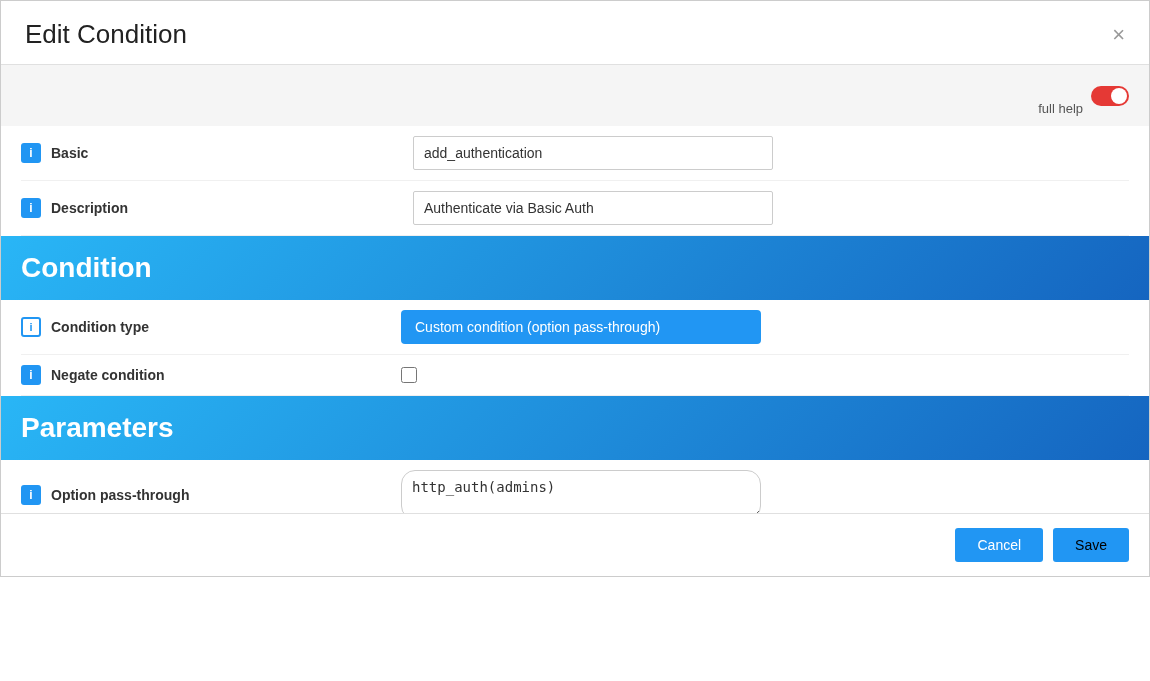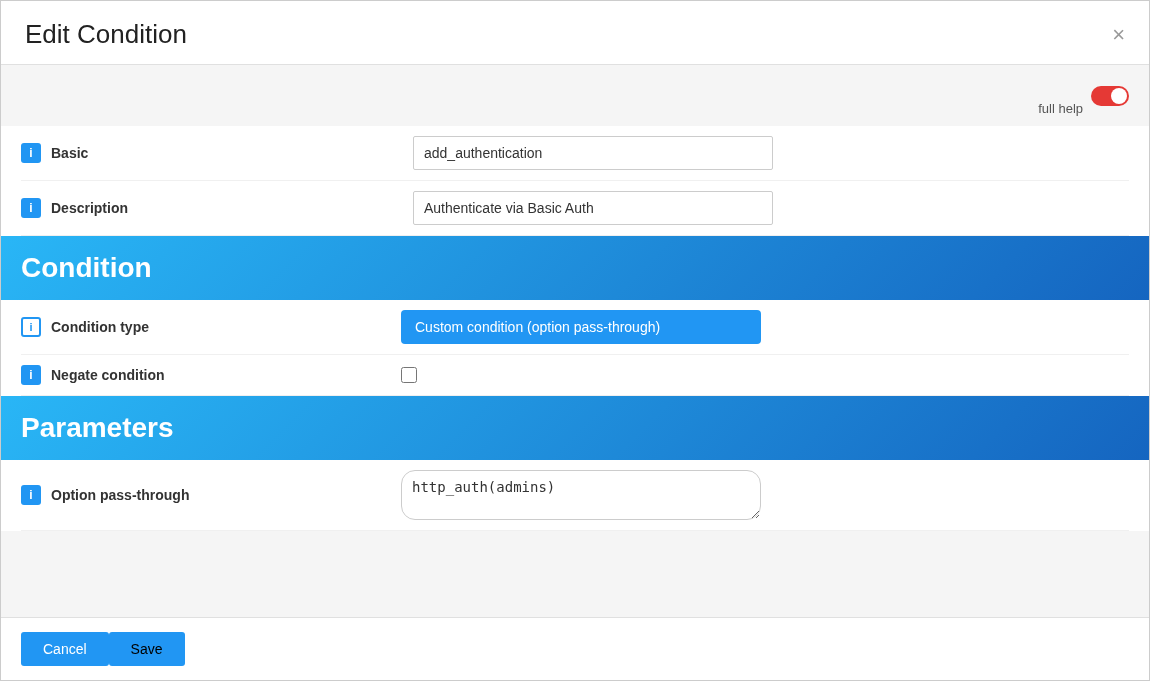--- a/index.html
+++ b/index.html
@@ -5,21 +5,21 @@
     * { box-sizing: border-box; margin: 0; padding: 0; }
     body {
       font-family: Arial, sans-serif;
       background: #fff;
       width: 1150px;
       height: 681px;
       overflow: hidden;
     }
     .modal {
       width: 1150px;
-      height: 681px;
+      height: 577px;
       background: #fff;
       border: 1px solid #ccc;
       display: flex;
       flex-direction: column;
     }
     .modal-header {
       display: flex;
       justify-content: space-between;
       align-items: center;
       padding: 18px 24px 14px 24px;
@@ -170,25 +170,26 @@
       text-align: left;
     }
     .checkbox-input {
       width: 16px;
       height: 16px;
       border: 1px solid #999;
       cursor: pointer;
     }
     .modal-footer {
       display: flex;
-      justify-content: flex-start;
+      justify-content: flex-end;
       align-items: center;
       padding: 14px 20px;
       background: #fff;
       border-top: 1px solid #e0e0e0;
+      gap: 10px;
     }
     .btn-cancel {
       padding: 9px 22px;
       background: #2196f3;
       color: #fff;
       border: none;
       border-radius: 3px;
       font-size: 14px;
       cursor: pointer;
     }

